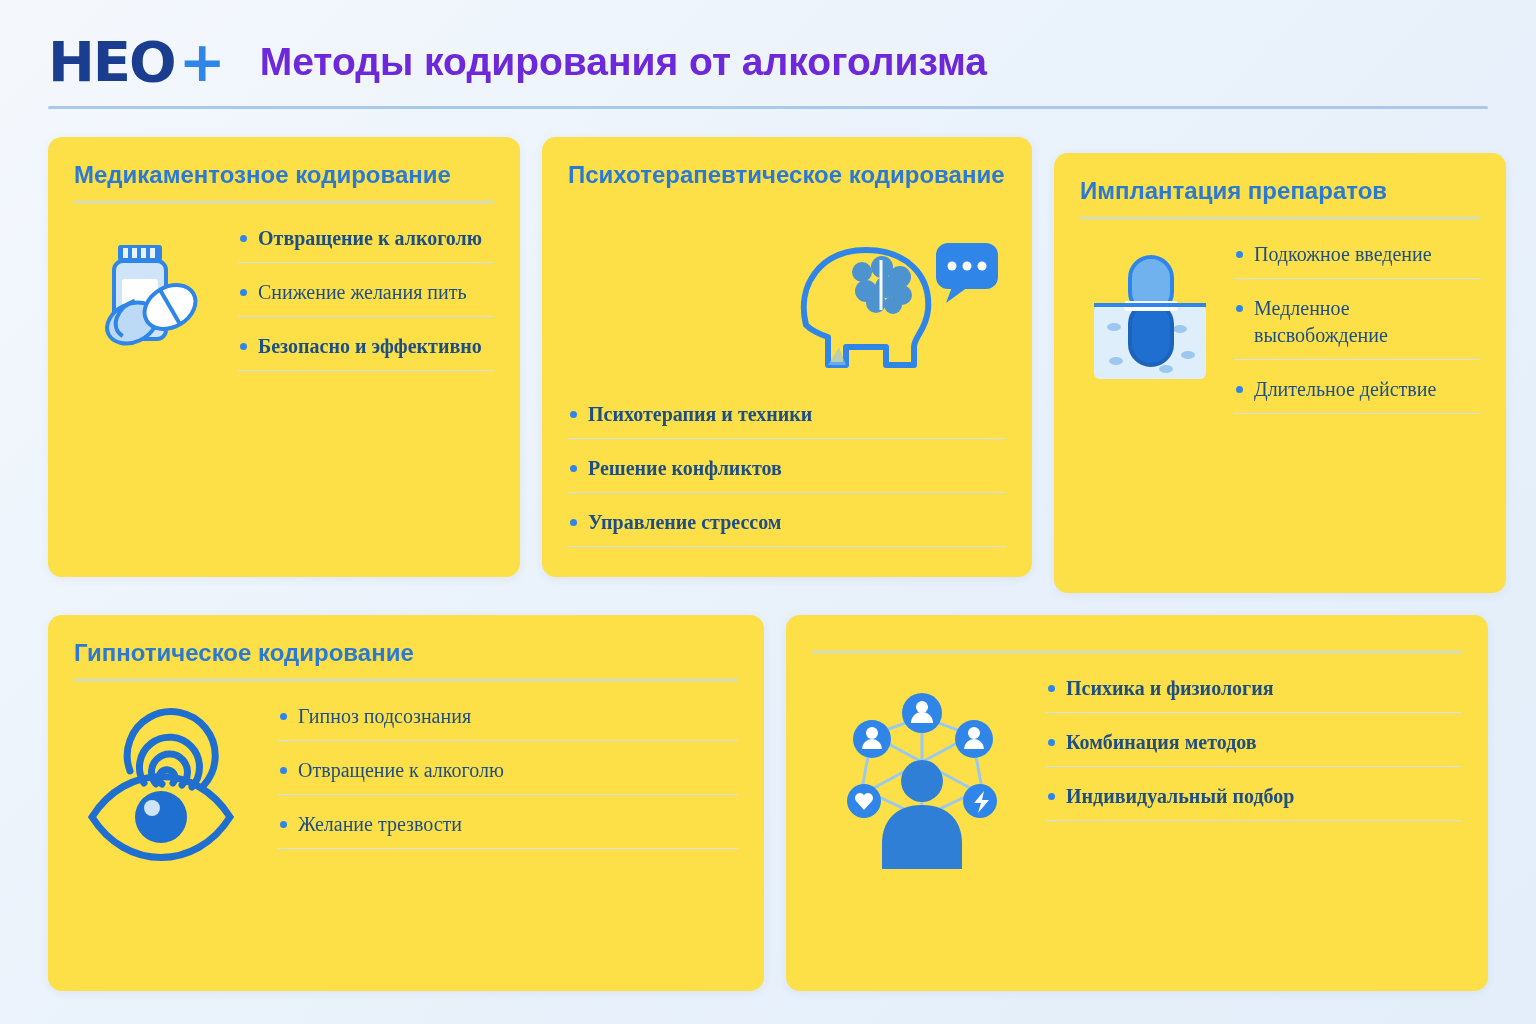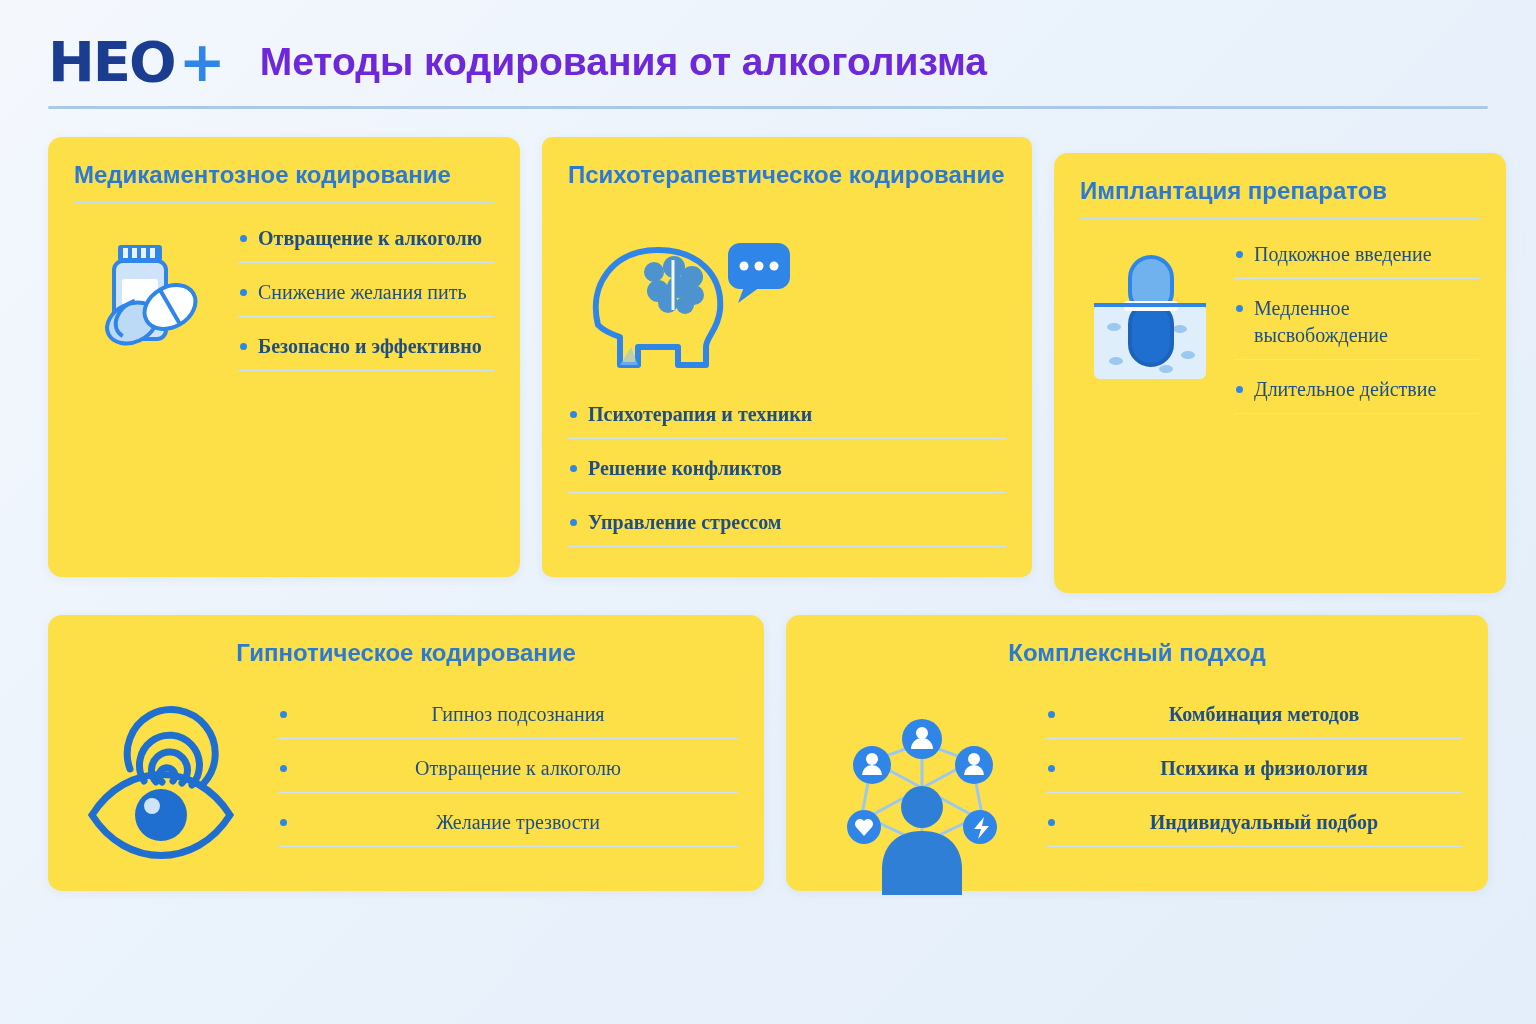--- a/index.html
+++ b/index.html
@@ -69,21 +69,21 @@
 
   .card {
     background: #fde047;
     border-radius: 14px;
     box-shadow: 0 2px 10px rgba(40,90,160,0.07);
     padding: 24px 26px 22px 26px;
     display: flex;
     flex-direction: column;
   }
   .row1 .card { height: 440px; }
-  .row2 .card { height: 276px; text-align: center; }
+  .row2 .card { height: 376px; }
 
   .card-title {
     font-size: 24px;
     font-weight: bold;
     color: #2a7ad4;
     line-height: 1.15;
     white-space: nowrap;
   }
   .card-rule {
     margin-top: 12px;
@@ -130,26 +130,26 @@
     position: absolute;
     left: 2px;
     top: 10px;
     width: 7px; height: 7px;
     border-radius: 50%;
     background: #2f86e8;
   }
   .bullet-text.bold { font-weight: bold; }
 
   
-  .card-body.col { flex-direction: column; align-items: flex-start; gap: 6px; }
+  .card-body.col { flex-direction: column; align-items: flex-end; gap: 6px; }
   .card-body.col .bullets { width: 100%; padding-top: 10px; }
 
   
   .c-med   { flex: 0 0 472px; }
-  .c-psy   { flex: 0 0 490px; border-radius: 10px; }
+  .c-psy   { flex: 0 0 490px; }
   .c-imp   { flex: 0 0 452px; margin-top: 16px; }
   .c-hyp   { flex: 0 0 716px; }
   .c-comp  { flex: 1 1 auto; }
 
   svg { display: block; }
 </style>
 </head>
 <body>
 
 <div class="header">
@@ -308,21 +308,20 @@
             <div class="bullet-text">Отвращение к алкоголю</div>
           </div>
           <div class="bullet">
             <div class="bullet-text">Желание трезвости</div>
           </div>
         </div>
       </div>
     </div>
 
     <div class="card c-comp">
-      <div class="card-title">Комплексный подход</div>
       <div class="card-rule"></div>
       <div class="card-body">
         <div class="icon-col">
           <svg width="220" height="200" viewBox="0 0 220 200">
             <g stroke="#9cc8ef" stroke-width="3" fill="none">
               <path d="M60 58 L110 40 L160 58 L170 112 L110 140 L50 112 Z"></path>
               <path d="M110 40 L110 140 M60 58 L160 112 M160 58 L60 112"></path>
             </g>
             <circle cx="110" cy="36" r="20" fill="#2f86e8"></circle>
             <circle cx="110" cy="30" r="6" fill="#ffffff"></circle>
@@ -341,24 +340,24 @@
 
             <circle cx="168" cy="124" r="17" fill="#2f86e8"></circle>
             <path d="M172 114 l-10 12 h7 l-3 10 l11 -13 h-7 z" fill="#ffffff"></path>
 
             <circle cx="110" cy="104" r="21" fill="#2f7fd6"></circle>
             <path d="M110 128 c-28 0 -40 18 -40 38 l0 26 l80 0 l0 -26 c0 -20 -12 -38 -40 -38 z" fill="#2f7fd6"></path>
           </svg>
         </div>
         <div class="bullets">
           <div class="bullet">
+            <div class="bullet-text bold">Психика и физиология</div>
+          </div>
+          <div class="bullet">
             <div class="bullet-text bold">Комбинация методов</div>
-          </div>
-          <div class="bullet">
-            <div class="bullet-text bold">Психика и физиология</div>
           </div>
           <div class="bullet">
             <div class="bullet-text bold">Индивидуальный подбор</div>
           </div>
         </div>
       </div>
     </div>
 
   </div>
 </div>

